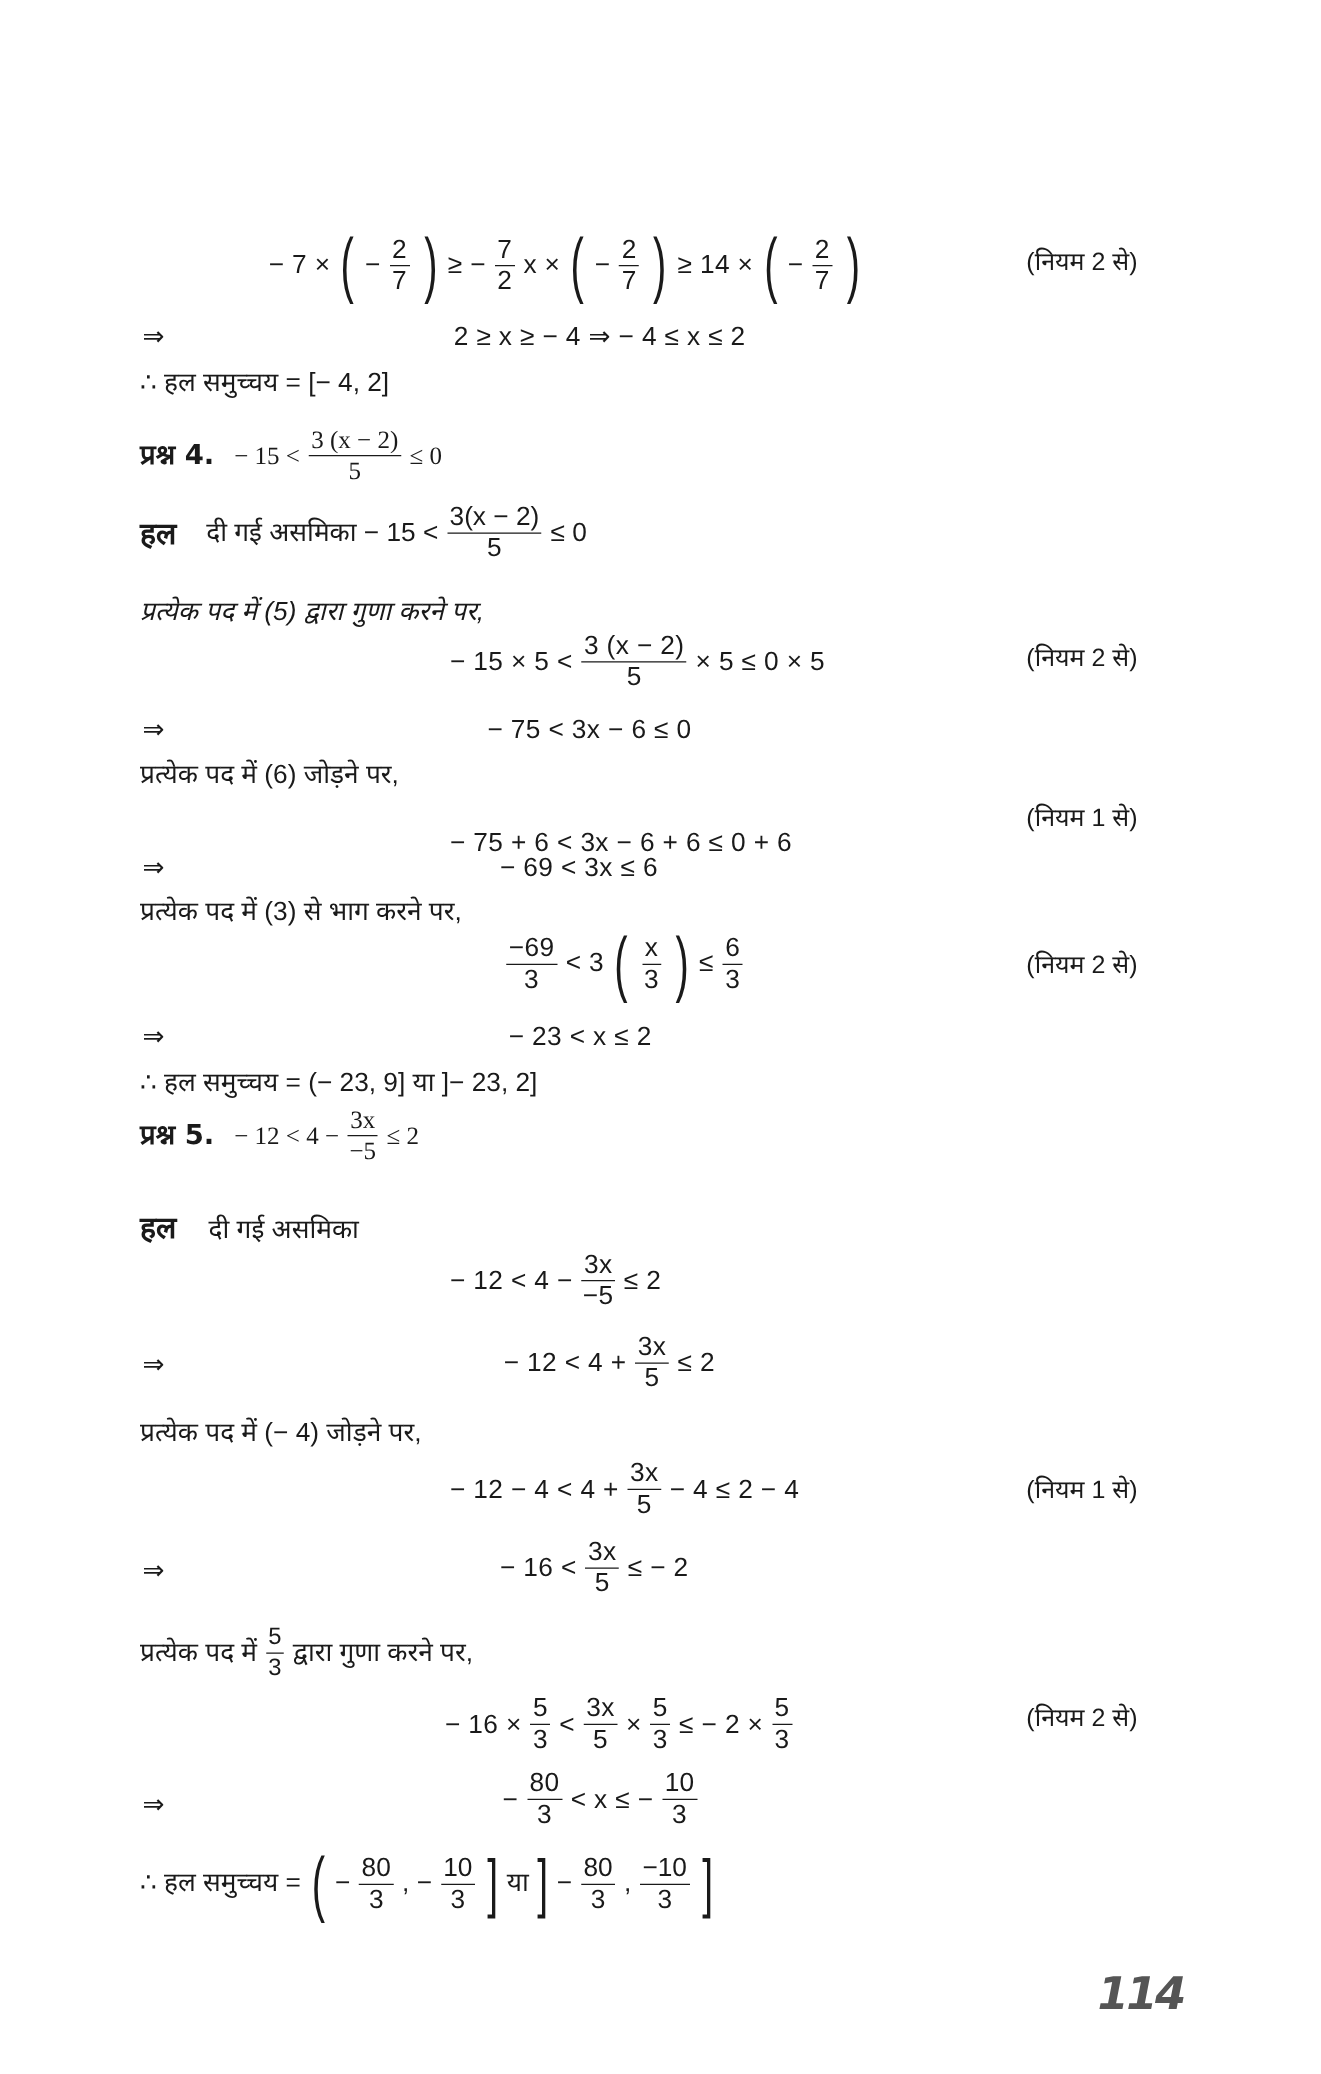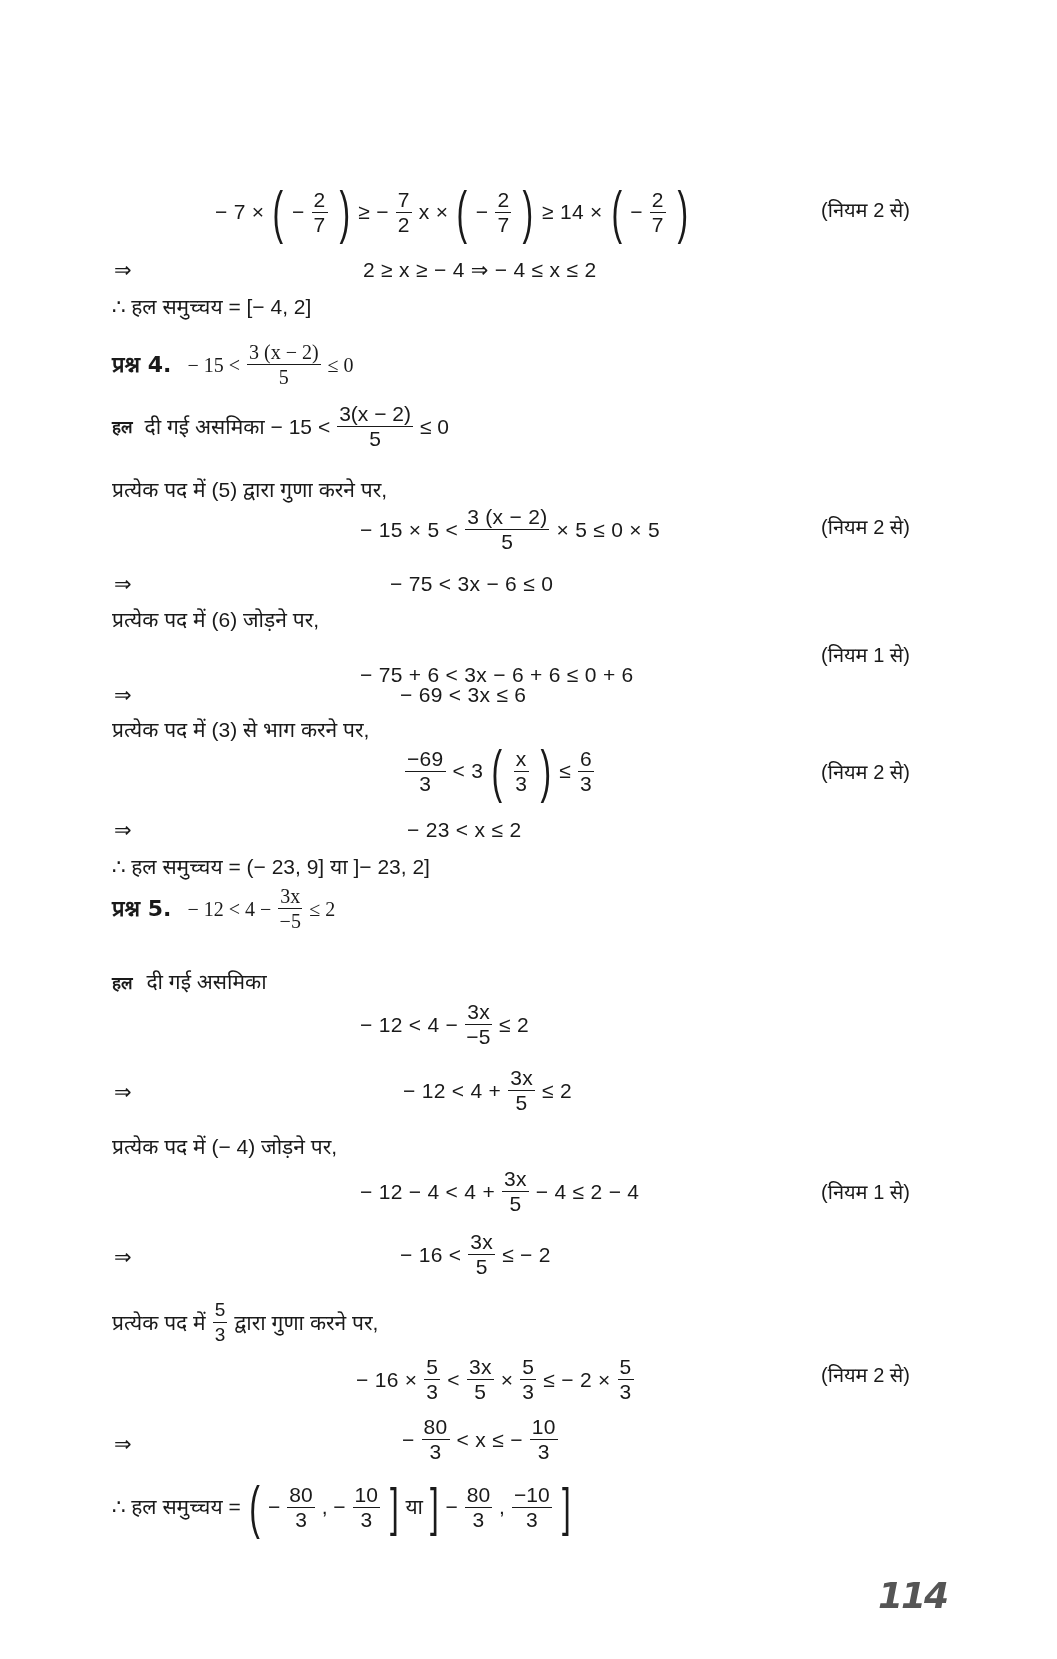--- a/index.html
+++ b/index.html
@@ -2,21 +2,21 @@
 <html><head>
 <meta charset="utf-8">
 <style>
   html, body { margin: 0; padding: 0; background: #ffffff; }
   body { width: 1057px; height: 1659px; position: relative; overflow: hidden;
          font-family: "Liberation Sans", "DejaVu Sans", sans-serif; color: #1a1a1a; }
   .ln { position: absolute; font-size: 21px; line-height: 24px; white-space: nowrap; }
   .math { font-family: "Liberation Sans", sans-serif; letter-spacing: 0.3px; }
   .serifm { font-family: Liberation Serif, serif; font-size: 20px; }
   .q { font-weight: bold; font-family: "DejaVu Sans", sans-serif; font-size: 22px; text-align: center; }
-  .hal { font-weight: bold; font-family: "DejaVu Sans", sans-serif; font-size: 17px; margin-right: 8px; }
+  .hal { font-weight: bold; font-family: "DejaVu Sans", sans-serif; font-size: 24px; margin-right: 20px; }
   .row { display: inline-flex; align-items: center; gap: 4px; }
   .frac { display: inline-flex; flex-direction: column; align-items: center; vertical-align: middle; margin: 0 3px; }
   .frac .num { border-bottom: 1.6px solid #1a1a1a; padding: 0 2px; line-height: 24px; }
   .frac .den { line-height: 24px; }
   .paren { font-size: 58px; font-weight: 200; line-height: 58px; transform: scaleX(0.55); display: inline-block; }
   .brk { font-size: 52px; font-weight: 200; line-height: 52px; transform: scaleX(0.6); display: inline-block; }
   .rule { position: absolute; right: 147px; font-size: 20px; }
   .pagenum { position: absolute; left: 878px; top: 1575px; font-size: 36px; font-weight: bold; font-style: italic;
              color: #555; font-family: "DejaVu Sans", sans-serif; letter-spacing: -2px; }
 </style>
@@ -80,21 +80,21 @@
     <span class="hal">हल</span>
     <span>दी गई असमिका − 15 &lt; </span>
     <span class="frac">
         <span class="num">3(x − 2)</span>
         <span class="den">5</span>
       </span>
     <span> ≤ 0</span>
   </span>
 </div>
 
-<div class="ln" style="left:112px; top:478px;">प्रत्येक पद में (5) द्वारा गुणा करने पर,</div>
+<div class="ln" style="left:112px; top:478px;font-style:italic;">प्रत्येक पद में (5) द्वारा गुणा करने पर,</div>
 <div class="ln math" style="left:360px; top:505px;">
   <span class="row">
     <span>− 15 × 5 &lt; </span>
     <span class="frac">
         <span class="num">3 (x − 2)</span>
         <span class="den">5</span>
       </span>
     <span> × 5 ≤ 0 × 5</span>
   </span>
 </div>

